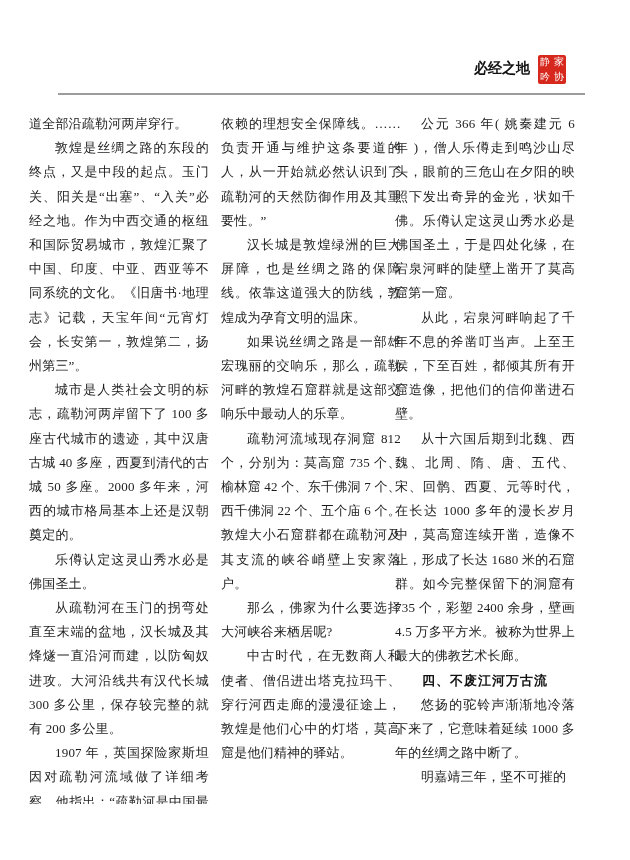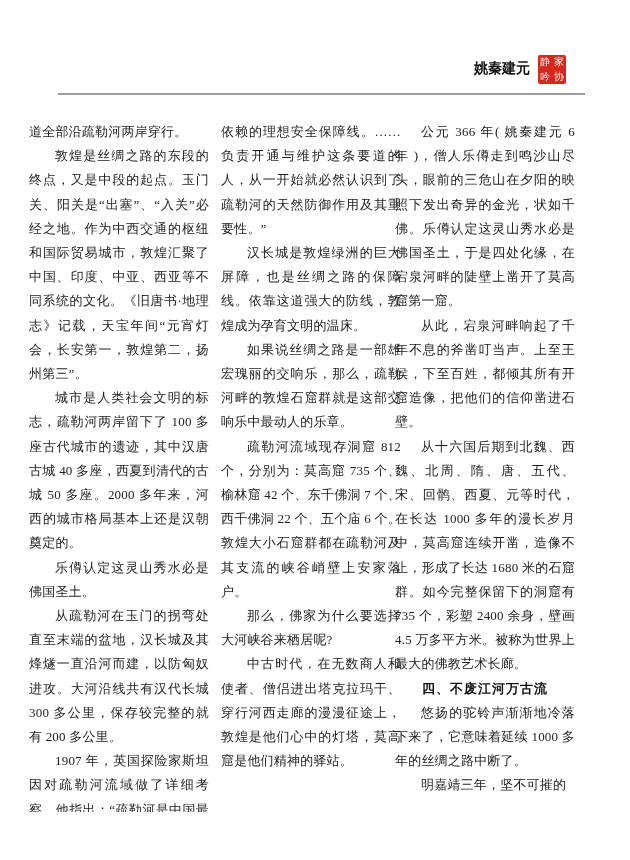--- a/index.html
+++ b/index.html
@@ -26,21 +26,21 @@
     font-family:"Liberation Serif","DejaVu Serif",serif;
   }
   .header-rule {
     position:absolute; top:93px; left:58px; width:527px; height:2px;
     background:#9c9c9c;
   }
   
   .col {
     position:absolute; top:112px; width:180px; height:692px;
     font-size:13px; line-height:24.2px; text-align:justify;
-    letter-spacing:0.2px; overflow:hidden;margin-top:8px;
+    letter-spacing:0.2px; overflow:hidden;
   }
   .col-1 { left:29px; }
   .col-2 { left:221px; }
   .col-3 { left:395px; }
   .col p { margin:0; padding:0; }
   .ind { text-indent:2em; }
   .section-heading {
     font-family:"Liberation Sans","DejaVu Sans",sans-serif;
     font-weight:700; font-size:13px; text-align:center; text-indent:0;
     margin:23px 0 23px 0; letter-spacing:1px; color:#111;
@@ -53,21 +53,21 @@
   .footer .volume {
     color:#d7281e; font-family:"Liberation Sans","DejaVu Sans",sans-serif;
     font-weight:700; margin:0 16px 0 14px; letter-spacing:1px;
   }
 </style>
 </head>
 <body>
 
 <div class="page">
 
-  <div class="journal-logo">姚秦建元</div>
+  <div class="journal-logo">必经之地</div>
   <div class="seal">
     <span>静</span>
     <span>家</span>
     <span>吟</span>
     <span>协</span>
   </div>
   <div class="header-rule"></div>
 
   <div class="col col-1">
     <p>道全部沿疏勒河两岸穿行。</p>

